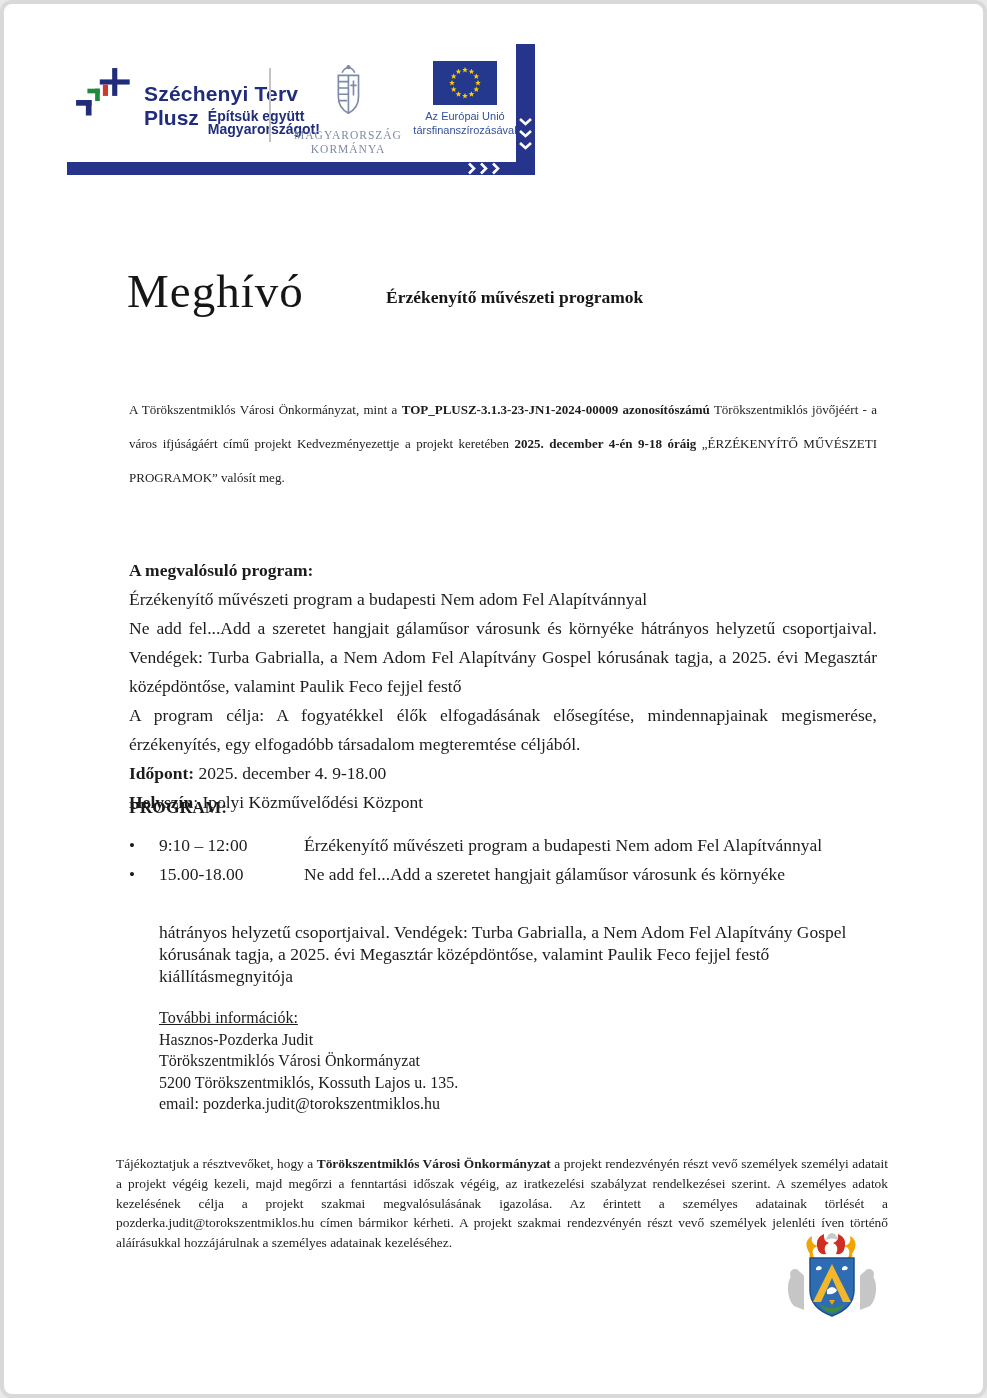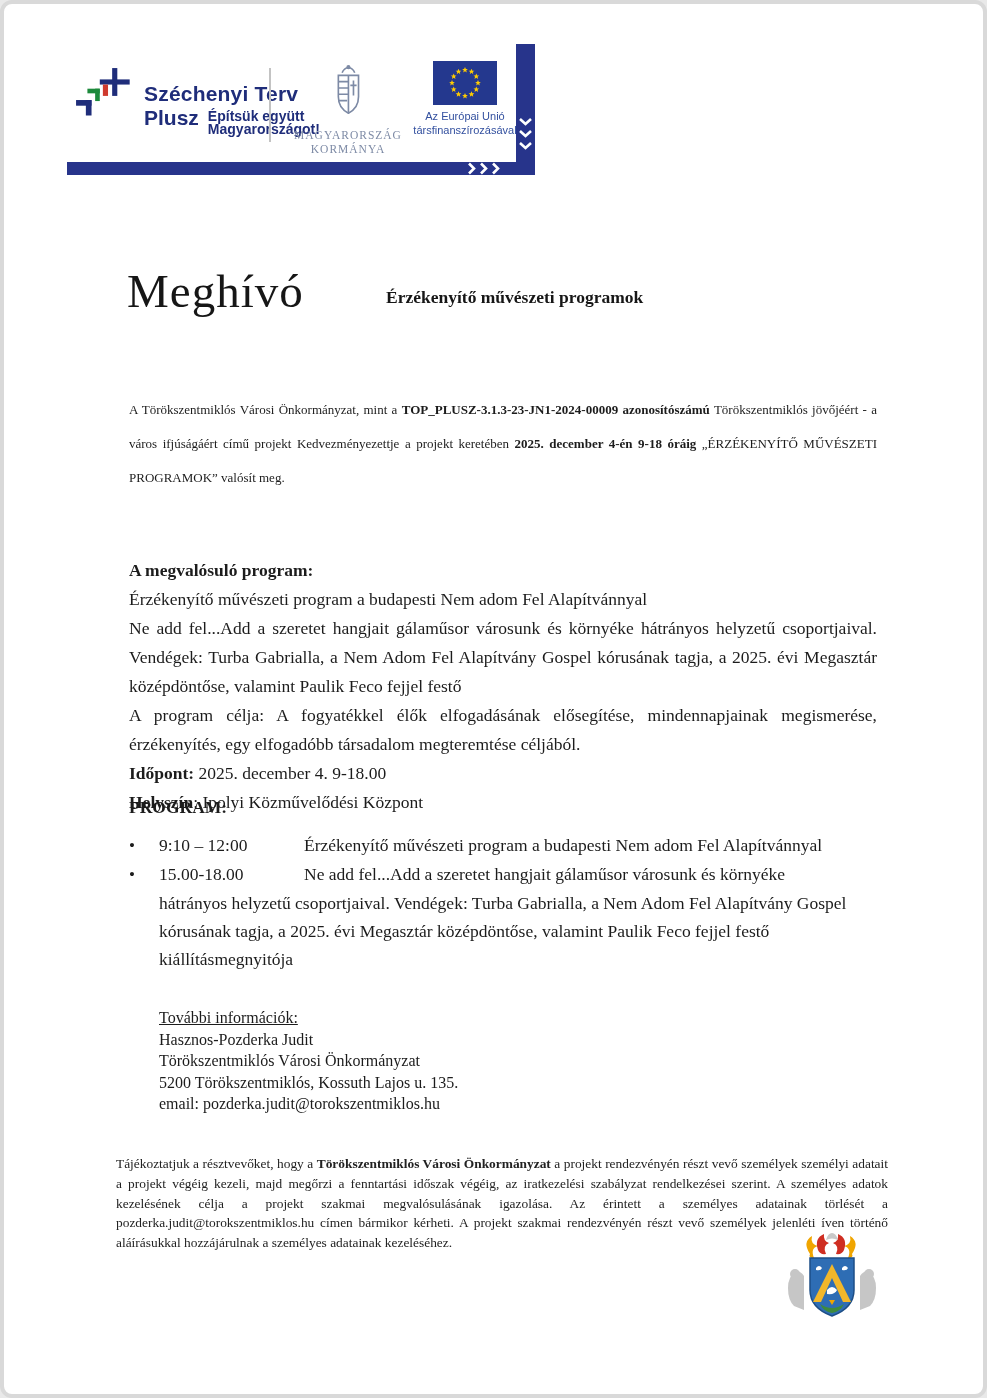--- a/index.html
+++ b/index.html
@@ -49,21 +49,21 @@
     font-size:17.5px; line-height:29px;
   }
   .program .just { text-align:justify; }
   .bold { font-weight:bold; }
 
   .schedule { position:absolute; left:125px; top:793px; width:748px; font-size:17.5px; }
   .schedule-heading { font-weight:bold; margin-bottom:13px; }
   .schedule ul { list-style:none; }
   .schedule li { display:grid; grid-template-columns:30px 145px 1fr; line-height:28px; }
   .schedule li .bullet-col::before { content:"•"; font-size:17px; }
-  .schedule .cont { grid-column:2 / 4; line-height:28px; }
+  .schedule .cont { grid-column:2 / 4; line-height:22px;margin-top:32px; }
 
   .contact { position:absolute; left:155px; top:1003px; font-size:16px; line-height:21.5px; }
   .contact-heading { text-decoration:underline; }
 
   .disclaimer {
     position:absolute; left:112px; top:1150px; width:772px;
     font-size:13.4px; line-height:19.8px; text-align:justify; color:#222;
   }
 
   .city-arms { position:absolute; left:776px; top:1228px; }

